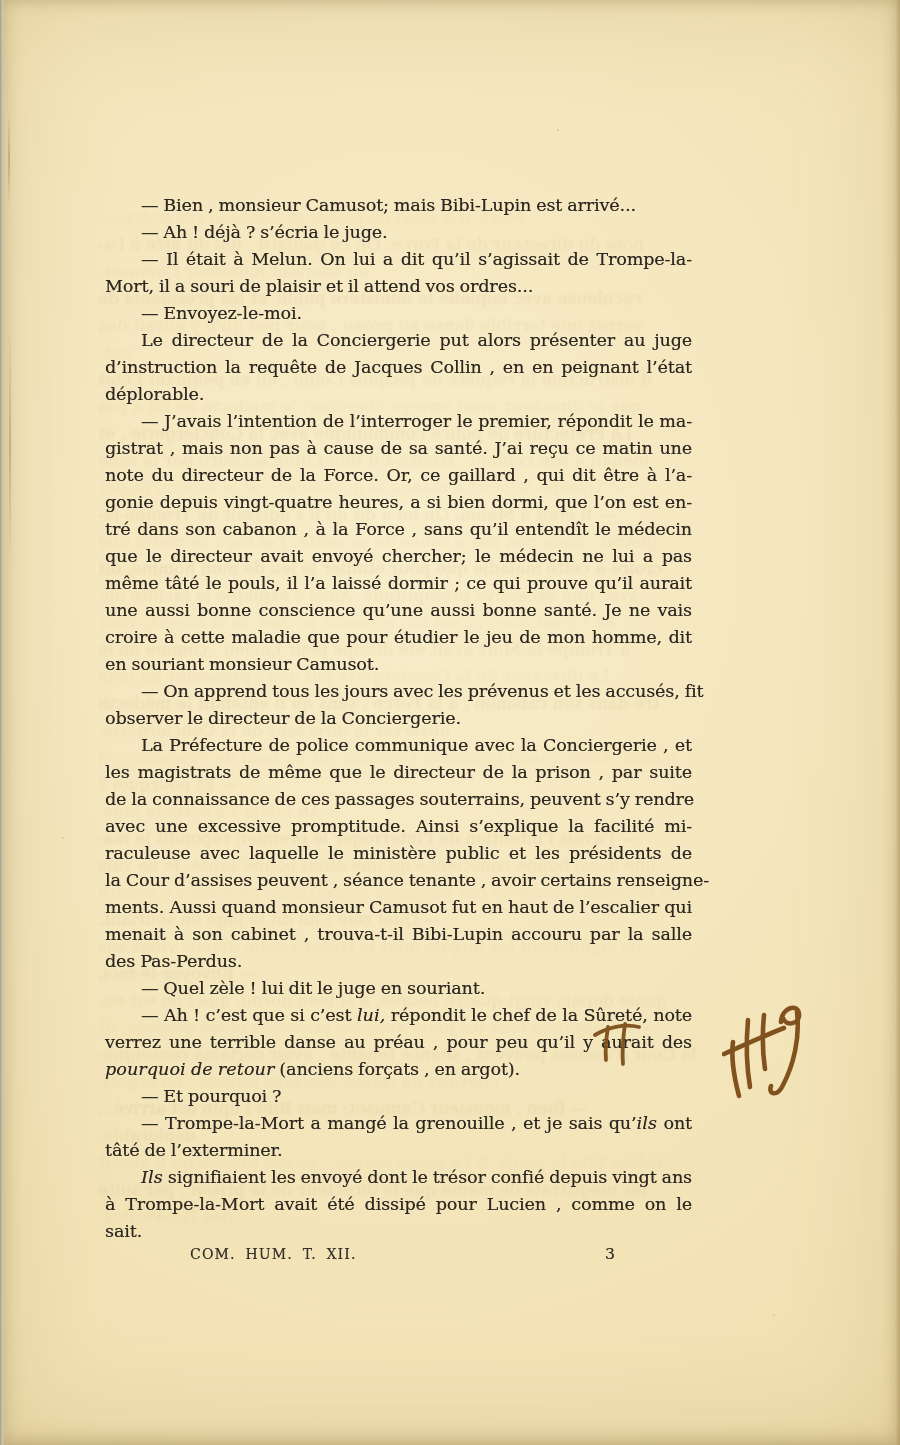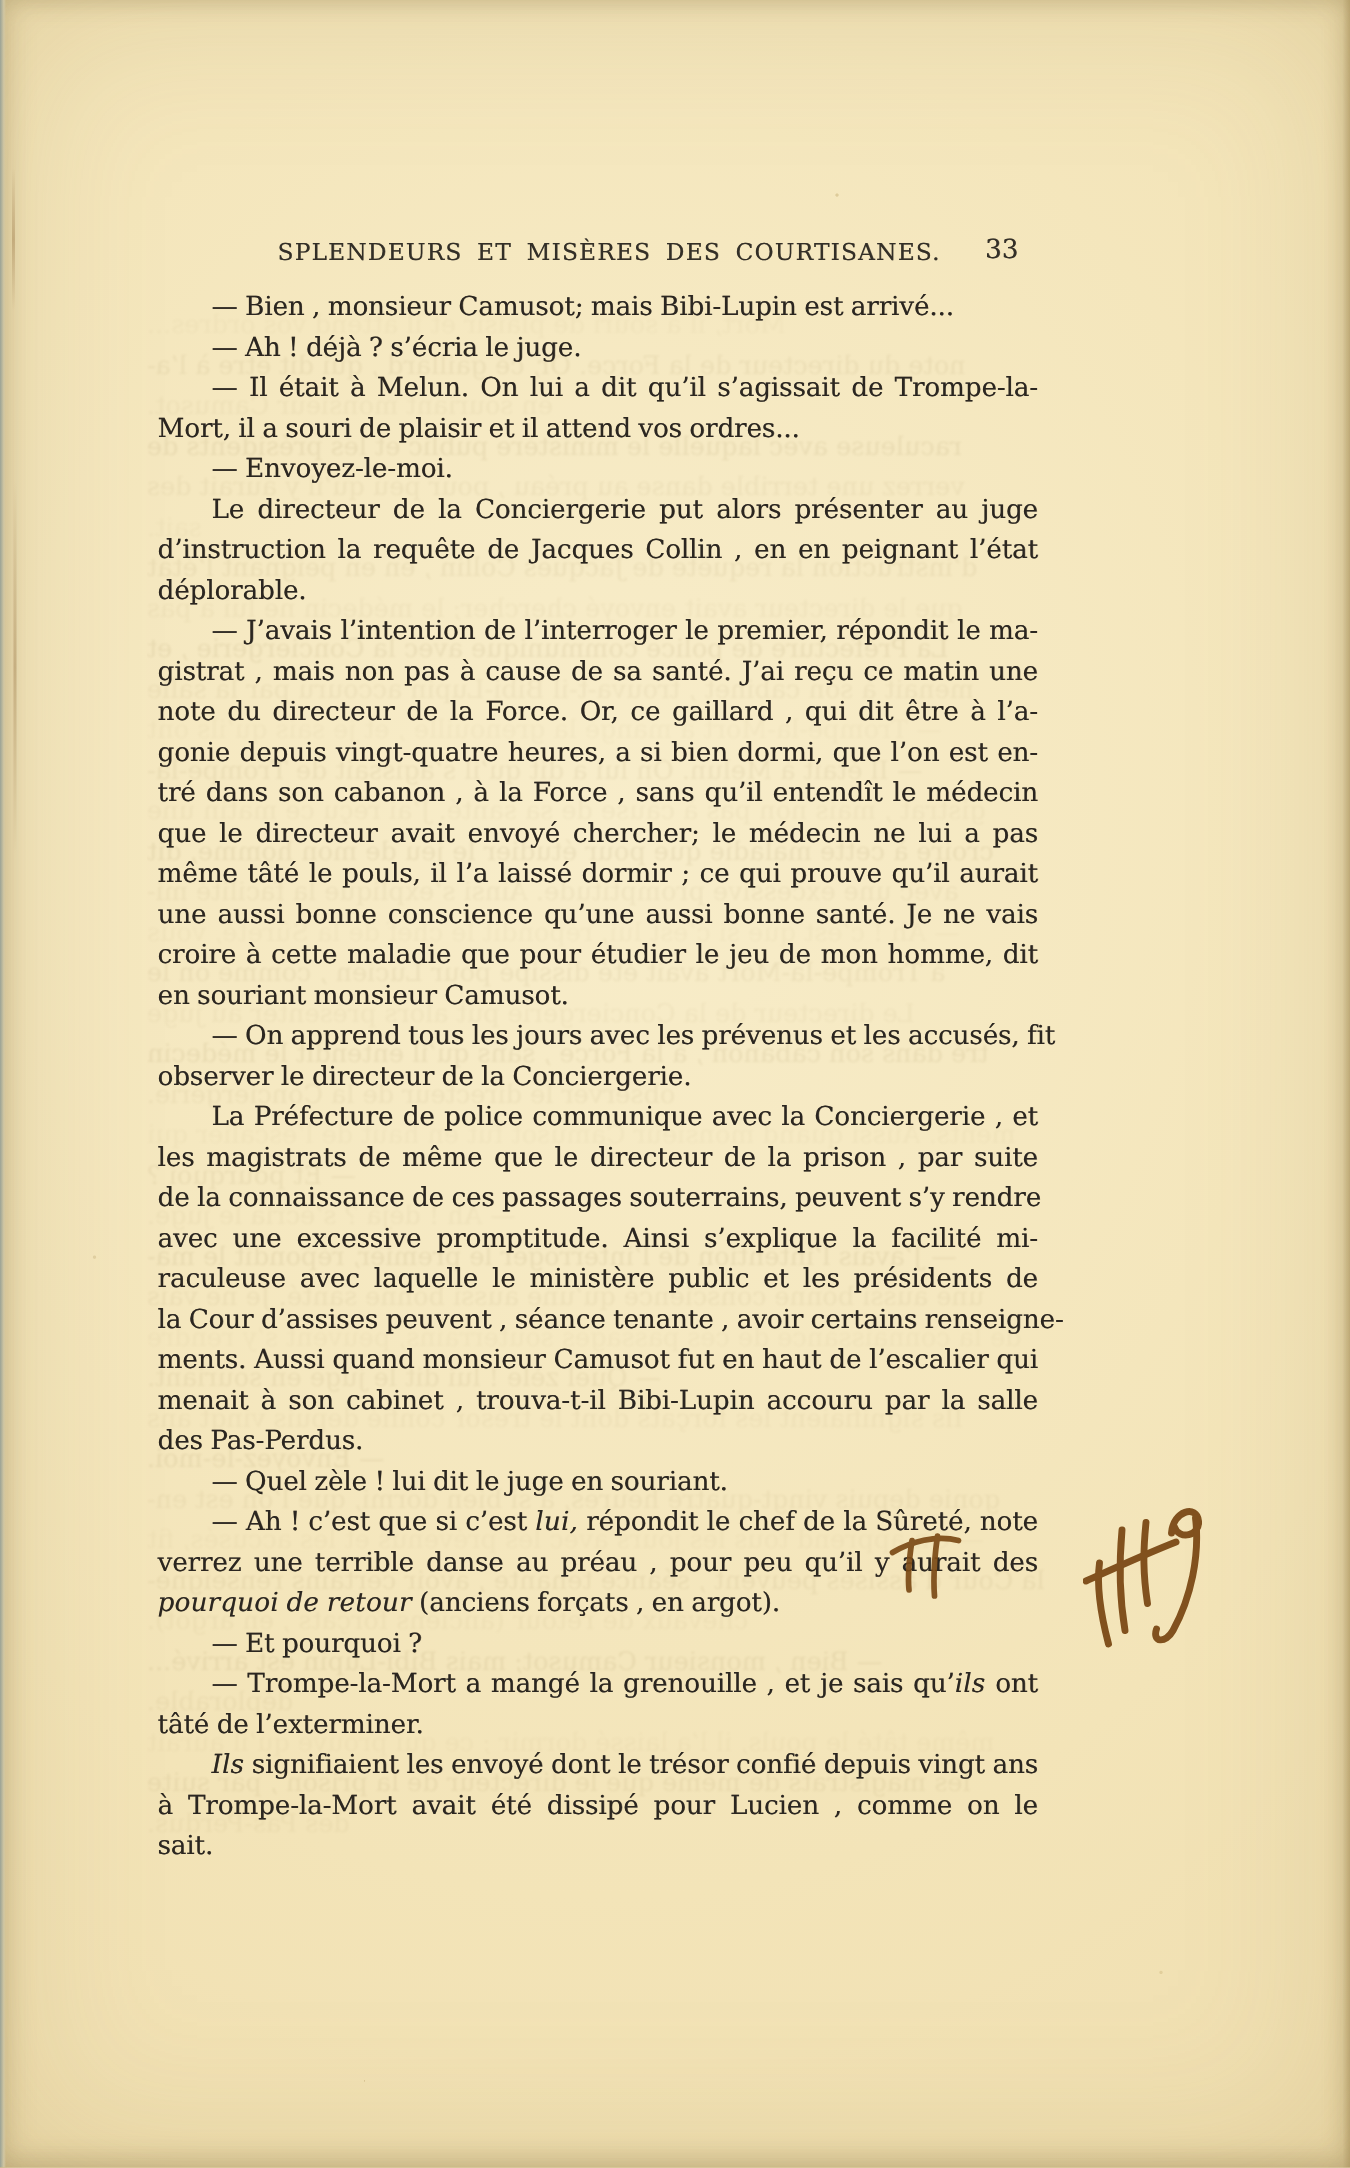--- a/index.html
+++ b/index.html
@@ -121,24 +121,20 @@
       <div class="bleed-line" style="opacity: 0.35;">— On apprend tous les jours avec les prévenus et les accusés, fit</div>
       <div class="bleed-line" style="opacity: 0.71;">la Cour d’assises peuvent , séance tenante , avoir certains renseigne-</div>
       <div class="bleed-line" style="opacity: 0.47;">chevaux de retour (anciens forçats , en argot).</div>
       <div class="bleed-line" style="opacity: 0.83;">— Bien , monsieur Camusot; mais Bibi-Lupin est arrivé...</div>
       <div class="bleed-line" style="opacity: 0.59;">déplorable.</div>
       <div class="bleed-line" style="opacity: 0.35;">même tâté le pouls, il l’a laissé dormir ; ce qui prouve qu’il aurait</div>
       <div class="bleed-line" style="opacity: 0.71;">les magistrats de même que le directeur de la prison , par suite</div>
       <div class="bleed-line" style="opacity: 0.47;">des Pas-Perdus.</div>
     </div>
 
-  <div class="running-head">
-    <span class="rh-title">SPLENDEURS ET MISÈRES DES COURTISANES.</span>
-    <span class="rh-num">33</span>
-  </div>
 
   <div class="text-block">
       <div class="line first last"><span>— Bien , monsieur Camusot; mais Bibi-Lupin est arrivé...</span></div>
       <div class="line first last"><span>— Ah ! déjà ? s’écria le juge.</span></div>
       <div class="line first"><span>— Il était à Melun. On lui a dit qu’il s’agissait de Trompe-la-</span></div>
       <div class="line last"><span>Mort, il a souri de plaisir et il attend vos ordres...</span></div>
       <div class="line first last"><span>— Envoyez-le-moi.</span></div>
       <div class="line first"><span>Le directeur de la Conciergerie put alors présenter au juge</span></div>
       <div class="line"><span>d’instruction la requête de Jacques Collin , en en peignant l’état</span></div>
       <div class="line last"><span>déplorable.</span></div>
@@ -183,13 +179,17 @@
 
   <svg class="mark-margin" viewBox="0 0 84 110">
     <path d="M11 45 C9 60, 12 80, 17 99"></path>
     <path d="M26 23 C24 45, 24 66, 28 90"></path>
     <path d="M42 18 C40 38, 40 52, 43 72"></path>
     <path d="M2 57 C22 48, 44 38, 62 31"></path>
     <path d="M59 25 C60 10, 76 6, 77 17 C78 27, 64 30, 61 21"></path>
     <path d="M75 15 C78 40, 72 68, 60 90 C55 99, 46 98, 49 89"></path>
   </svg>
 
+  <div class="footer">
+    <span class="f-sig">COM. HUM. T. XII.</span>
+    <span class="f-num">3</span>
+  </div>
 </div>
 
 </body></html>

